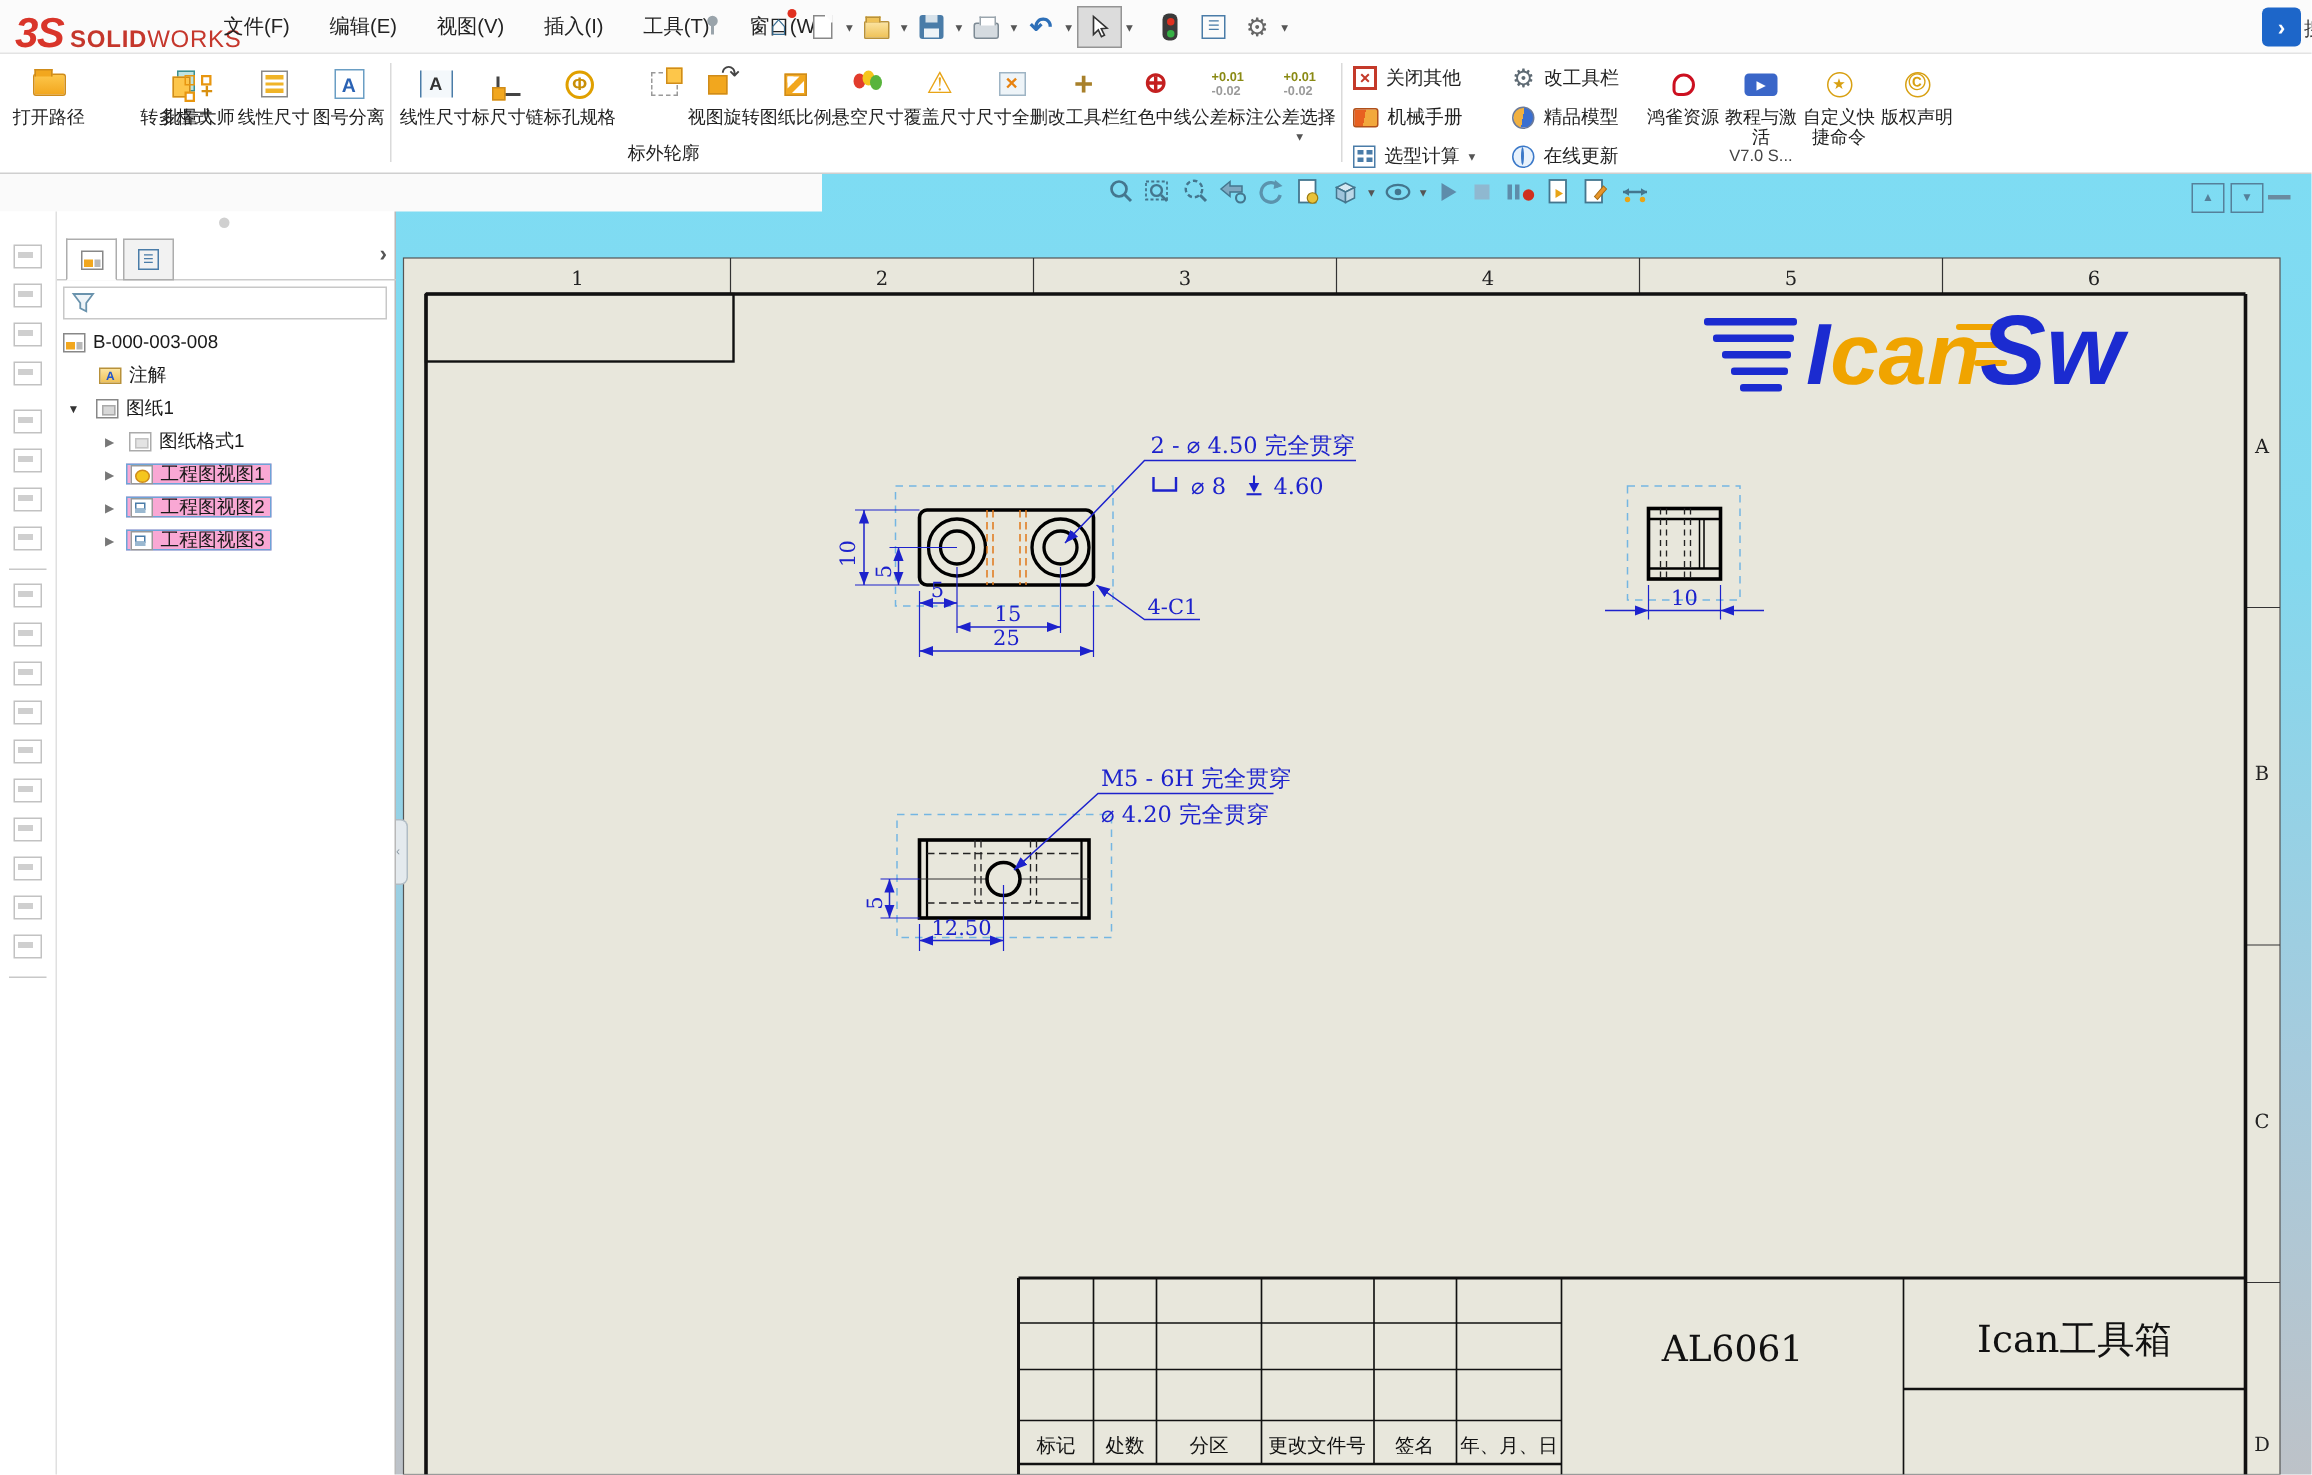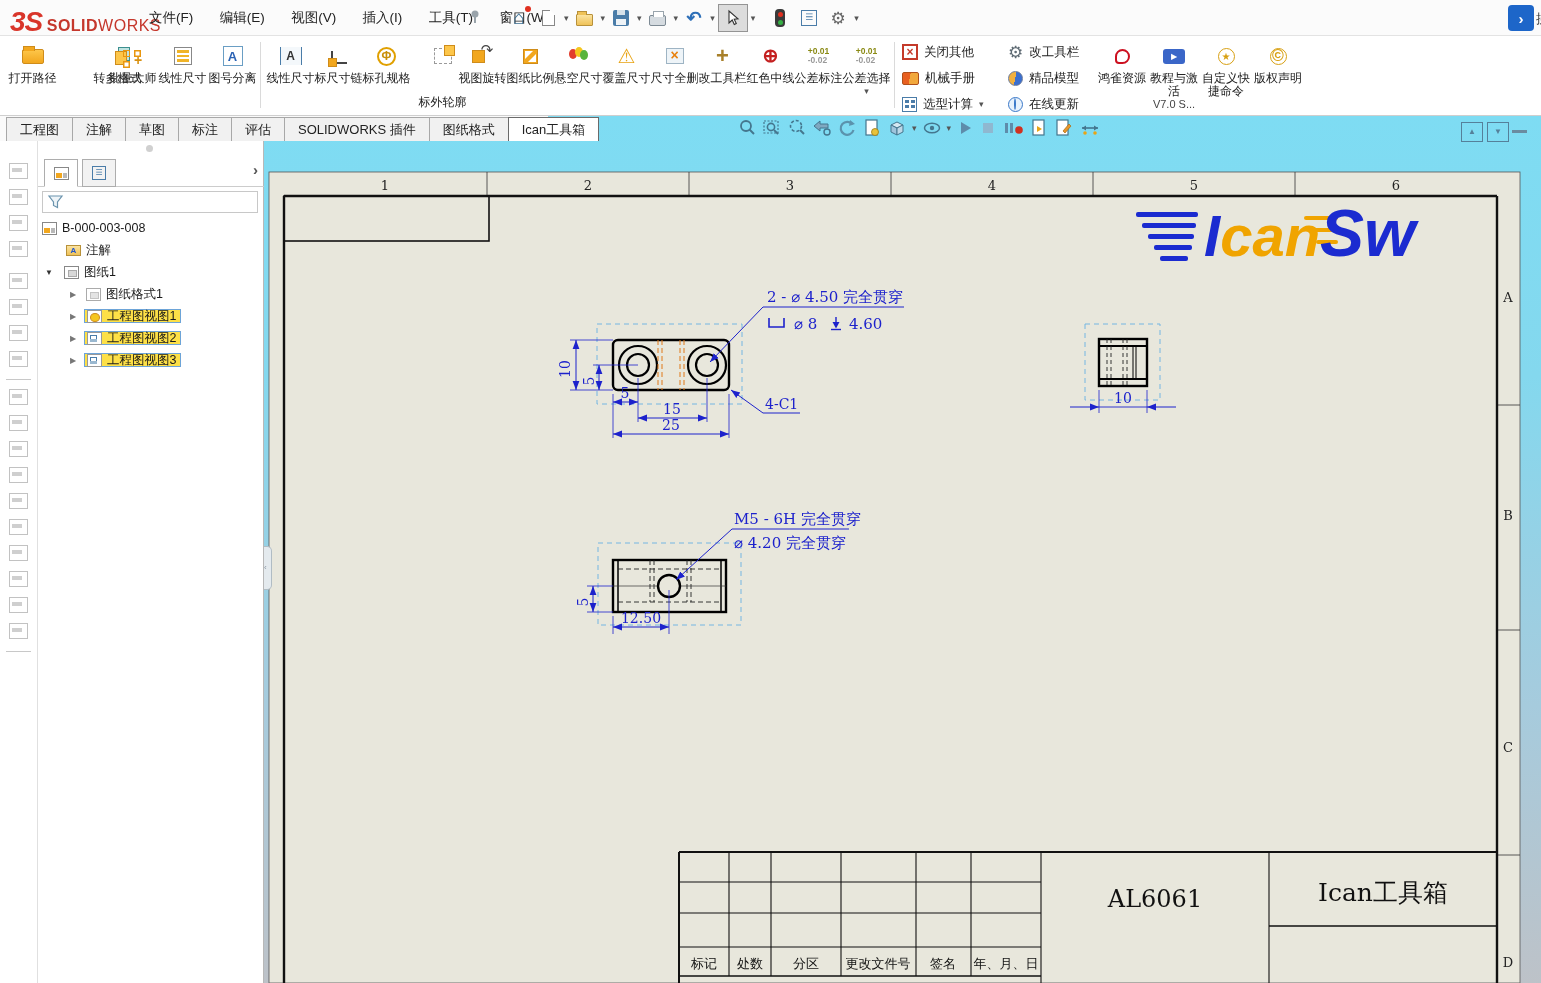--- a/index.html
+++ b/index.html
@@ -106,21 +106,21 @@
   .splitter-dot { position:absolute; left:146px; top:4px; width:7px; height:7px; border-radius:50%; background:#d0d0d0; }
   #ptabs { position:absolute; left:38px; top:16px; width:226px; height:30px; border-bottom:1px solid #cccccc; }
   .ptab { position:absolute; top:2px; width:34px; height:28px; border:1px solid #adadad; background:#f2f2f2; display:flex; align-items:center; justify-content:center; }
   .ptab.sel { background:#fff; border-bottom-color:#fff; }
   .pchev { position:absolute; right:6px; top:4px; font-size:15px; color:#555; font-weight:bold; }
   #filterbar { position:absolute; left:42px; top:50px; width:216px; height:22px; border:1px solid #c8c8c8; background:#fff; display:flex; align-items:center; padding-left:4px; }
   #tree { position:absolute; left:38px; top:76px; width:226px; }
   .trow { display:flex; align-items:center; height:22px; font-size:12.5px; color:#1a1a1a; white-space:nowrap; }
   .tcaret { width:10px; font-size:8px; color:#777; text-align:center; flex:none; }
   .tcaret.down { color:#333; }
-  .selwrap { display:flex; align-items:center; height:14px; padding:0 4px 0 2px; background:#fde047; border:1px solid #6da4d8; }
+  .selwrap { display:flex; align-items:center; height:14px; padding:0 4px 0 2px; background:#f9a8d4; border:1px solid #6da4d8; }
   .ti { flex:none; margin-right:5px; position:relative; }
   .ti-root { width:15px; height:13px; border:1px solid #888; background:#fff; }
   .ti-root::after { content:""; position:absolute; left:1px; bottom:1px; width:6px; height:5px; background:#f2a71e; }
   .ti-root::before { content:""; position:absolute; right:1px; bottom:1px; width:4px; height:5px; background:#b8b8b8; }
   .ti-anno { width:15px; height:11px; background:linear-gradient(#fbe3a0,#efc258); border:1px solid #b8913a; color:#2255cc; font-weight:bold; font-size:8px; line-height:10px; text-align:center; }
   .ti-sheet { width:15px; height:13px; border:1px solid #888; background:#fff; }
   .ti-sheet::after { content:""; position:absolute; right:1px; bottom:1px; width:7px; height:5px; background:#d8d8d8; border:1px solid #aaa; }
   .ti-view1 { width:15px; height:13px; border:1px solid #999; background:#fff; }
   .ti-view1::after { content:""; position:absolute; left:2px; top:2px; width:8px; height:7px; border-radius:50%; background:#f5c61e; border:1px solid #cf8c1a; }
   .ti-view { width:15px; height:13px; border:1px solid #999; background:#fff; }
@@ -591,23 +591,20 @@
   <div class="rtall" style="left:1252px;">
       <span class="ricon">
         <span class="ic-copy">©</span>
       </span>
       <span>版权声明</span>
     </div>
 </div>
 
 <div id="tabrow">
   <div id="tabs-white"></div>
-  <div style="position:absolute;left:6px;top:1px;">
-    <span class="tab">工程图</span><span class="tab">注解</span><span class="tab">草图</span><span class="tab">标注</span><span class="tab">评估</span><span class="tab">SOLIDWORKS 插件</span><span class="tab">图纸格式</span><span class="tab active">Ican工具箱</span>
-  </div>
   <div class="hud">
     <span class="hudbtn">
         <svg width="20" height="20">
           <circle cx="9" cy="8" r="5" fill="none" stroke="#44768e" stroke-width="1.8"></circle>
           <line x1="12.5" y1="11.5" x2="17" y2="16" stroke="#44768e" stroke-width="2"></line>
         </svg>
       </span>
     <span class="hudbtn">
         <svg width="20" height="20">
           <rect x="2" y="3" width="14" height="12" fill="none" stroke="#44768e" stroke-width="1.2" stroke-dasharray="2 1.5"></rect>

